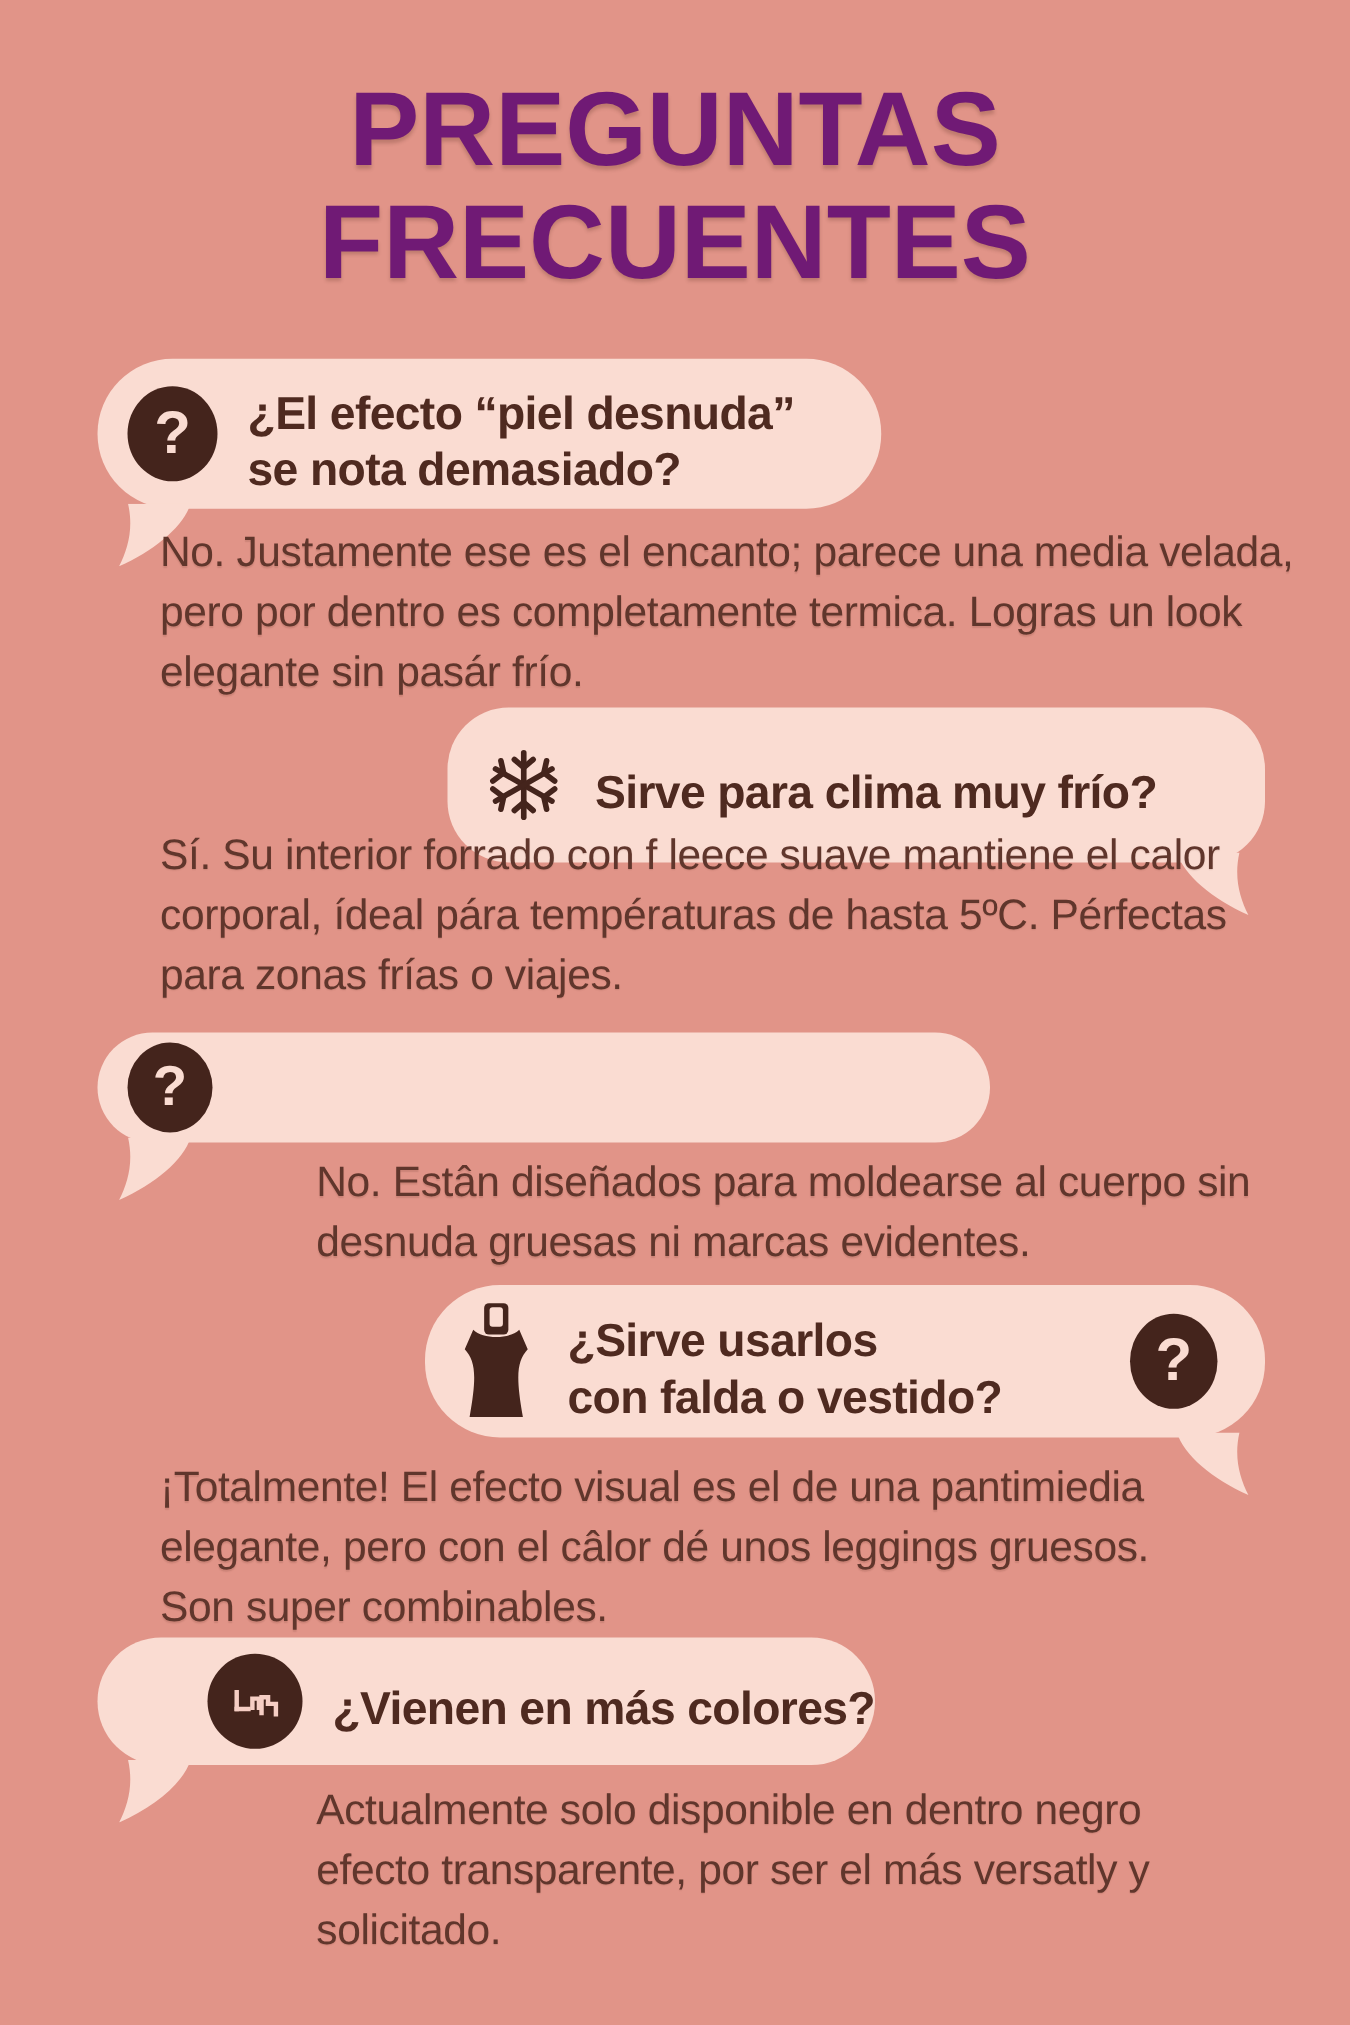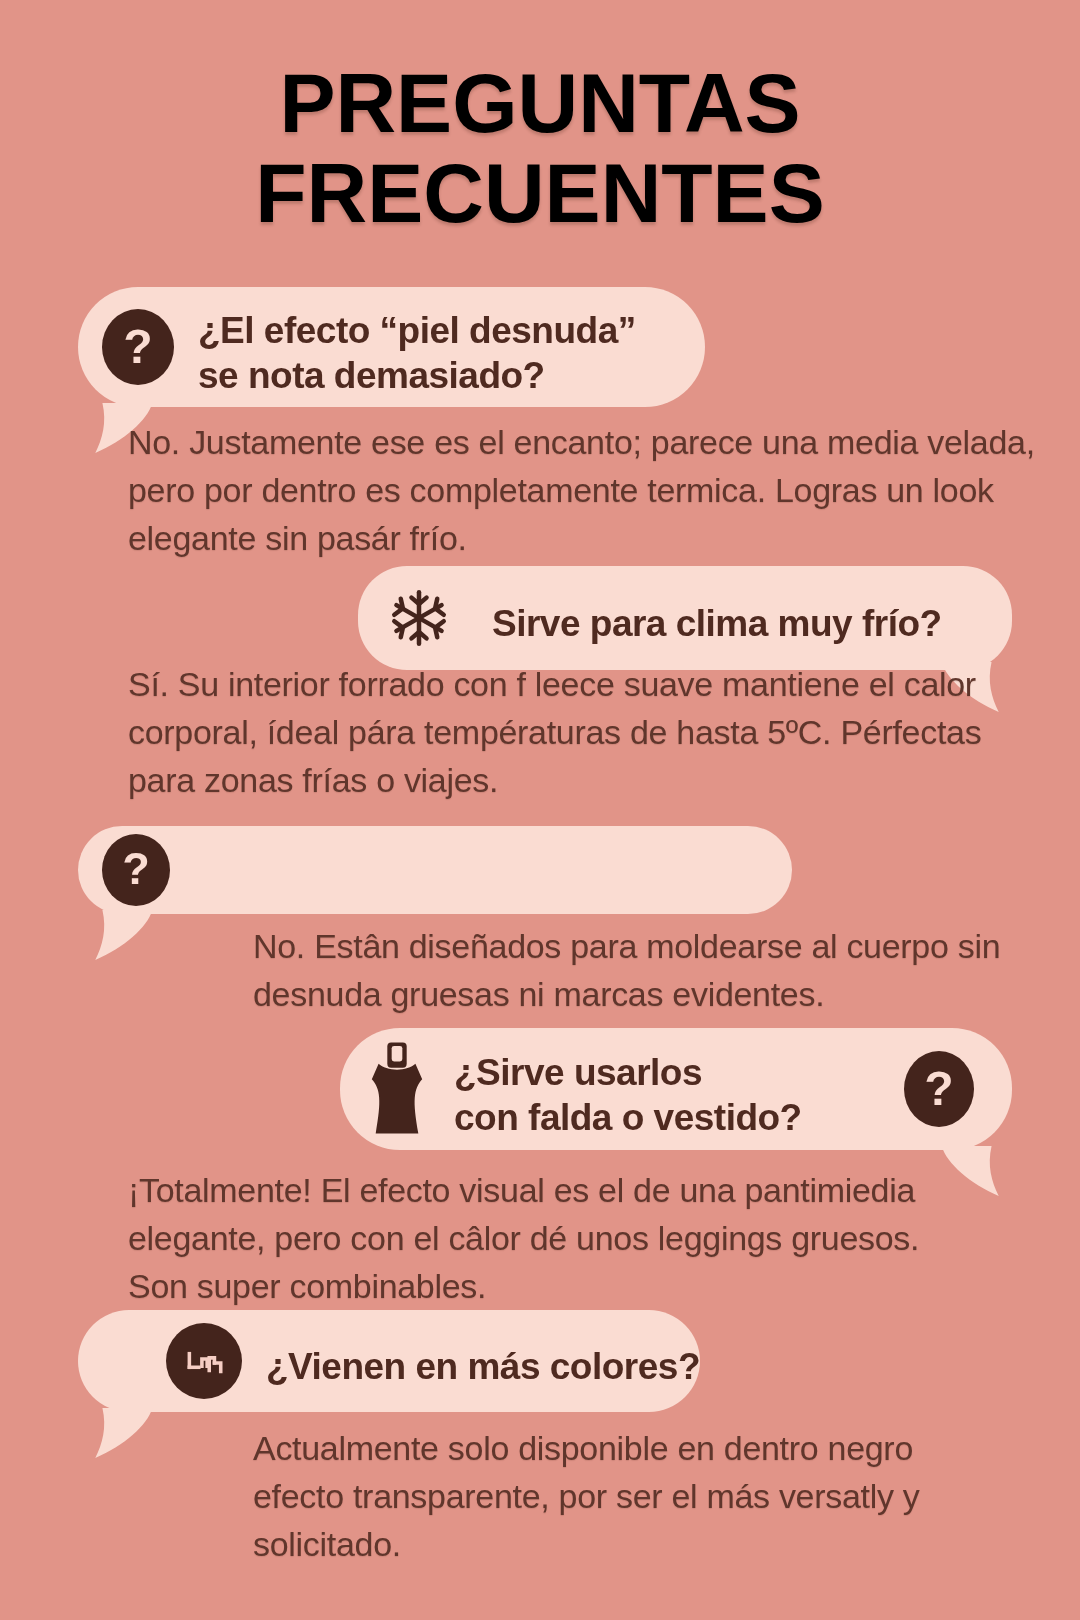--- a/index.html
+++ b/index.html
@@ -7,21 +7,21 @@
     width:1080px;height:1620px;
     background:#e19488;
     position:relative;
     overflow:hidden;
     font-family:"Liberation Sans", sans-serif;
   }
   .title{
     position:absolute;top:58px;left:0;width:1080px;
     text-align:center;
     font-size:84px;line-height:90px;font-weight:bold;
-    color:#000000;
+    color:#701a75;
     letter-spacing:0px;
     white-space:pre-line;
     text-shadow:0 3px 3px rgba(70,30,20,.22);
   }
   .bubble{
     position:absolute;
     background:#fadcd2;
     border-radius:60px;
     display:flex;align-items:center;
   }
@@ -53,21 +53,21 @@
   .icon-svg{flex:0 0 auto;display:block;}
   .colors-circle{
     flex:0 0 auto;
     width:76px;height:76px;border-radius:50%;
     background:#44241c;
     display:flex;align-items:center;justify-content:center;
   }
   
   #q1{left:78px;top:287px;width:627px;height:120px;padding-left:24px;gap:24px;box-sizing:border-box;}
   #a1{left:80px;top:418px;width:980px;}
-  #q2{left:358px;top:566px;width:654px;height:104px;padding-left:32px;gap:44px;box-sizing:border-box;border-radius:49px;}
+  #q2{left:358px;top:566px;width:654px;height:124px;padding-left:32px;gap:28px;box-sizing:border-box;border-radius:49px;}
   #q2 .tail{bottom:-42px;}
   #a2{left:80px;top:660px;width:980px;}
   #q3{left:78px;top:826px;width:714px;height:88px;padding-left:24px;gap:24px;box-sizing:border-box;border-radius:44px;}
   #q3 .qmark{width:68px;height:72px;font-size:45px;}
   #a3{left:205px;top:922px;width:860px;}
   #q4{left:340px;top:1028px;width:672px;height:122px;padding-left:26px;padding-right:38px;gap:26px;box-sizing:border-box;}
   #q4 .q-text{flex:1 1 auto;}
   #q4 .qmark{width:70px;height:76px;}
   #a4{left:80px;top:1166px;width:980px;}
   #q5{left:78px;top:1310px;width:622px;height:102px;padding-left:22px;gap:24px;box-sizing:border-box;border-radius:51px;justify-content:flex-end;}

